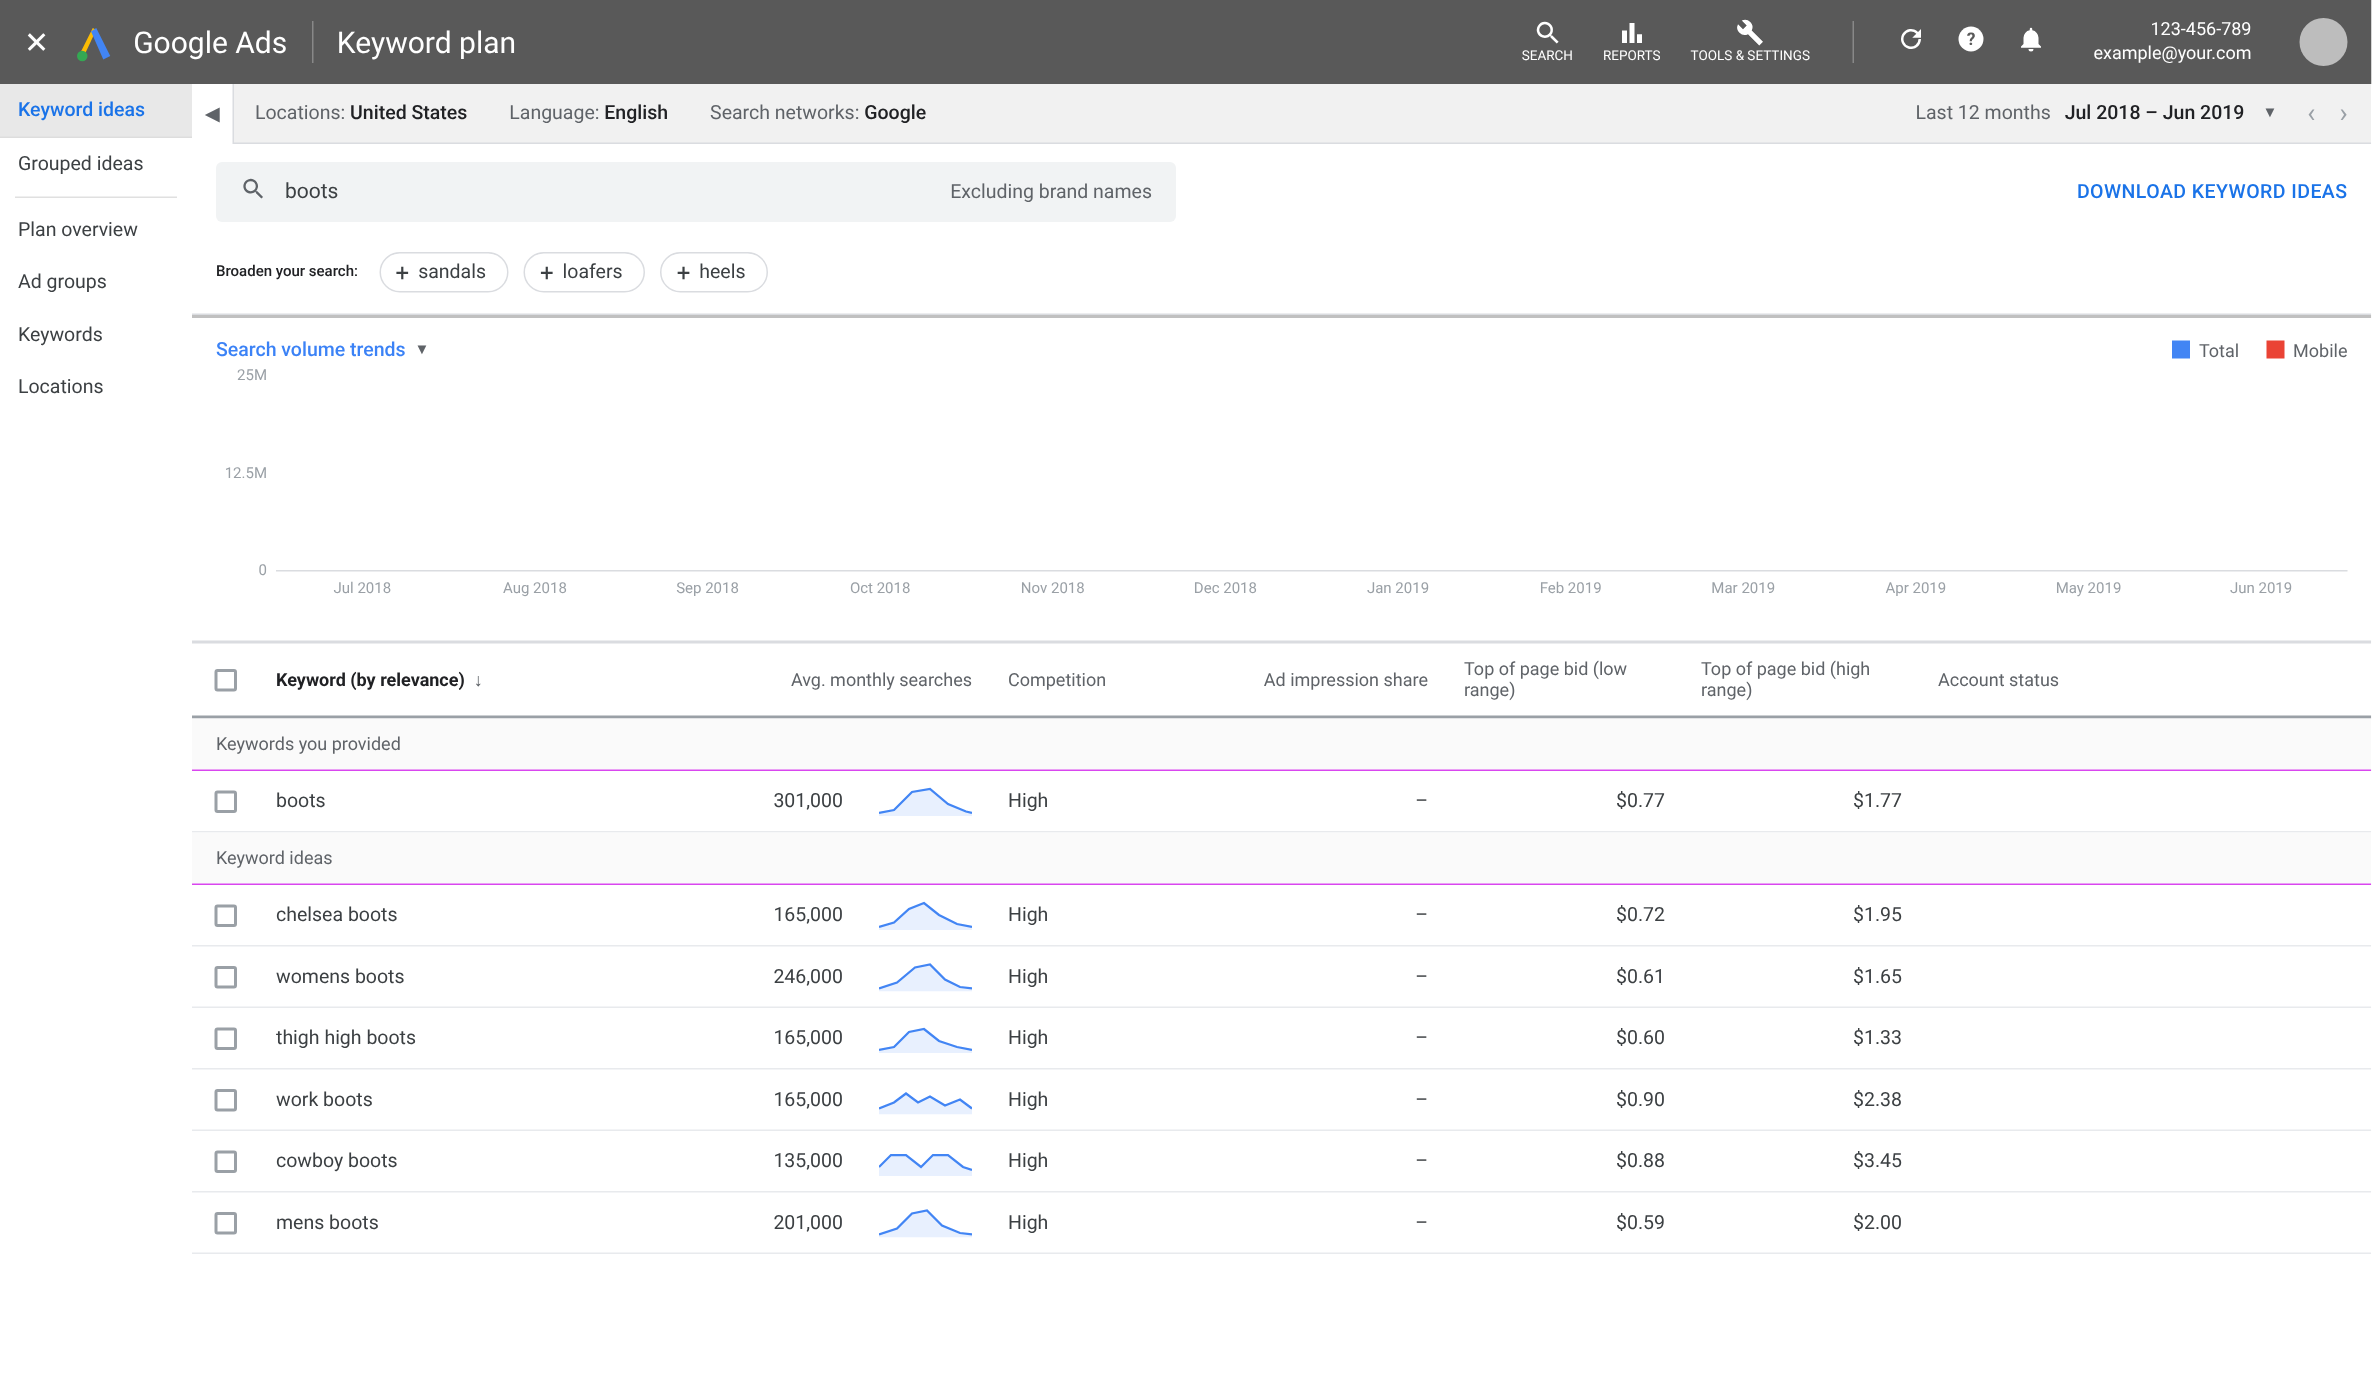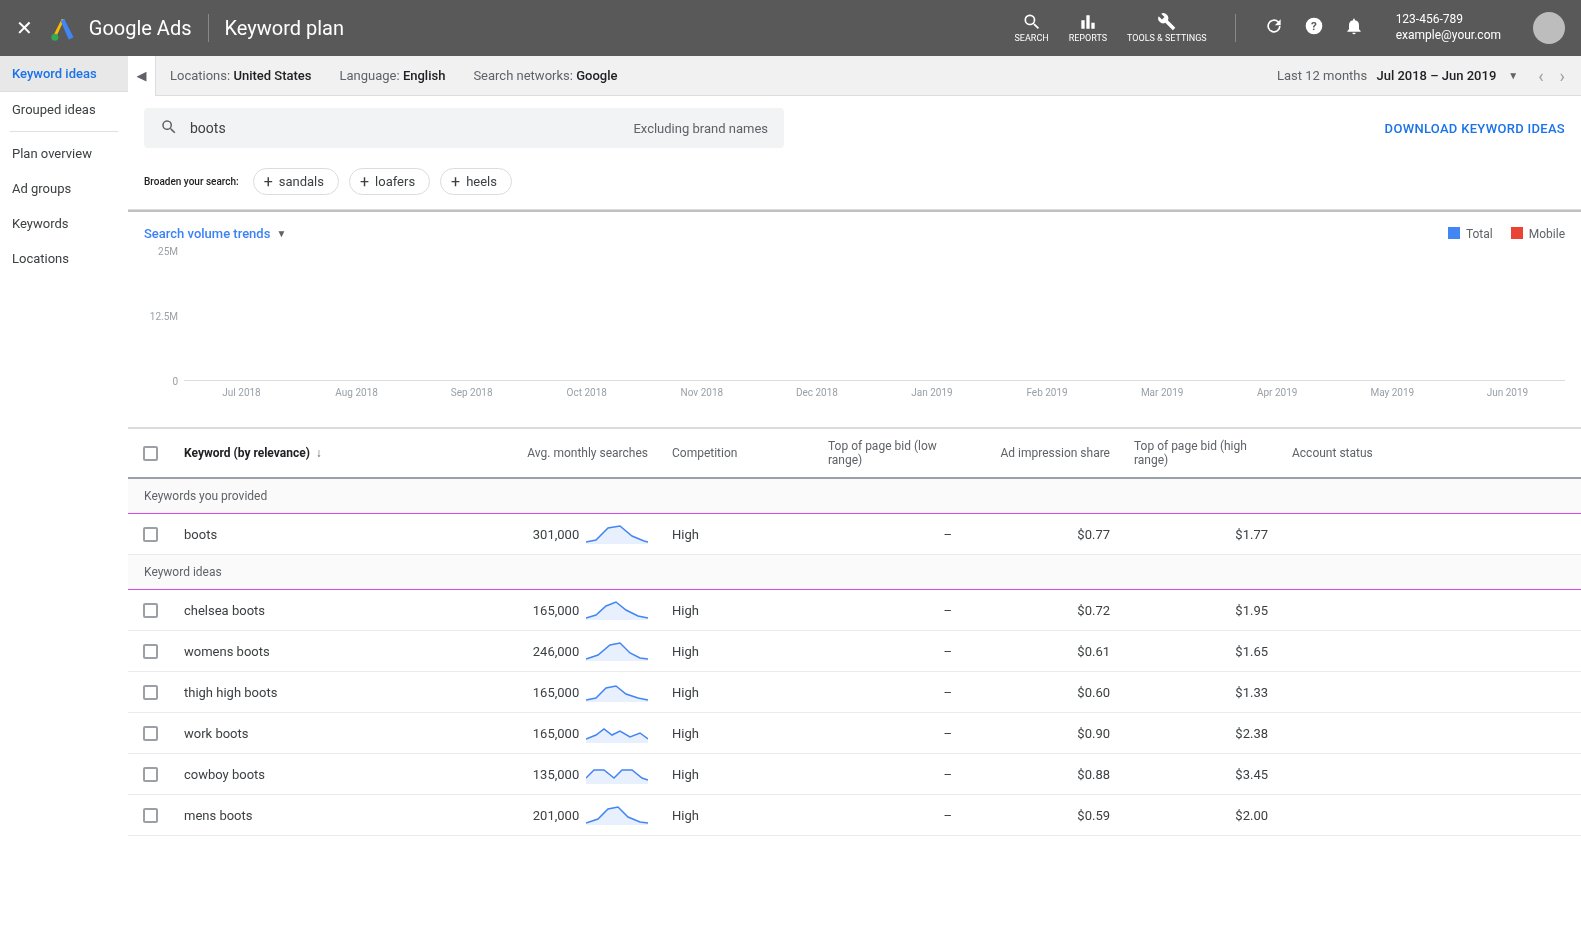--- a/index.html
+++ b/index.html
@@ -12,21 +12,21 @@
 .logo-triangle { width: 28px; height: 28px; position: relative; }
 .product-name { font-size: 20px; font-weight: 400; }
 .header-divider { width: 1px; height: 28px; background: #888; margin: 0 16px; }
 .page-title { font-size: 20px; font-weight: 400; }
 .spacer { flex: 1; }
 .hdr-icons { display: flex; align-items: center; gap: 20px; }
 .hdr-tool { display: flex; flex-direction: column; align-items: center; gap: 2px; cursor: pointer; }
 .hdr-tool-label { font-size: 9px; text-align: center; line-height: 1.1; }
 .hdr-icon-btn { font-size: 20px; cursor: pointer; }
 .vdiv { width: 1px; height: 28px; background: #888; margin: 0 8px; }
-.account-info { text-align: left; font-size: 12px; line-height: 1.3; margin-left: 12px; }
+.account-info { text-align: right; font-size: 12px; line-height: 1.3; margin-left: 12px; }
 .avatar { width: 32px; height: 32px; border-radius: 50%; background: #bdbdbd; margin-left: 12px; }
 
 
 .layout { display: flex; height: calc(100vh - 56px); overflow: hidden; }
 .sidebar { width: 128px; background: #fff; padding-top: 0; }
 .sidebar-item { padding: 10px 12px; font-size: 13px; cursor: pointer; color: #3c4043; }
 .sidebar-item.active { background: #e8e8e8; color: #1a73e8; font-weight: 500; border-bottom:1px solid #ddd;}
 .sidebar-hr { margin: 4px 10px; border: none; border-top: 1px solid #e0e0e0; }
 .main { flex: 1; overflow-y: auto; }
 
@@ -96,21 +96,21 @@
 .c-low { width: 158px; justify-content: flex-end; }
 .c-high { width: 158px; justify-content: flex-end; }
 .c-status { flex:1; }
 .table-head .c-kw { color: #202124; font-weight: 700; }
 .sort-arrow { margin-left: 6px; color:#5f6368;}
 
 .section-row { padding: 10px 16px; font-size: 12px; color: #5f6368; border-bottom: 1px solid #d946ef; background:#fafafa;}
 .data-row { display: flex; border-bottom: 1px solid #e8eaed; font-size: 13px; align-items: center; }
 .data-row .cell { padding: 10px 12px; }
 .checkbox { width: 15px; height: 15px; border: 2px solid #9aa0a6; border-radius: 2px; cursor: pointer; }
-.avg-val { margin-right: 0; min-width:60px; text-align:center;}
+.avg-val { margin-right: 24px; min-width:60px; text-align:right;}
 .spark { width: 62px; height: 20px; }
 .spark path.line { stroke: #4285f4; stroke-width: 1.5; fill: none; }
 .spark path.area { fill: #e8f0fe; }
 </style>
 </head>
 <body>
 
 <div class="top-header">
   <span class="close-x">✕</span>
   <div class="logo-area">
@@ -305,22 +305,22 @@
     <div class="table-head">
       <div class="cell c-ck">
           <div class="checkbox"></div>
         </div>
       <div class="cell c-kw">
           <span>Keyword (by relevance)</span>
           <span class="sort-arrow">↓</span>
         </div>
       <div class="cell c-avg">Avg. monthly searches</div>
       <div class="cell c-comp">Competition</div>
+      <div class="cell c-imp">Ad impression share</div>
       <div class="cell c-low">Top of page bid (low range)</div>
-      <div class="cell c-imp">Ad impression share</div>
       <div class="cell c-high">Top of page bid (high range)</div>
       <div class="cell c-status">Account status</div>
     </div>
 
     <div class="section-row">Keywords you provided</div>
     <div id="rows-provided">
         <div class="data-row">
           <div class="cell c-ck">
             <div class="checkbox"></div>
           </div>

